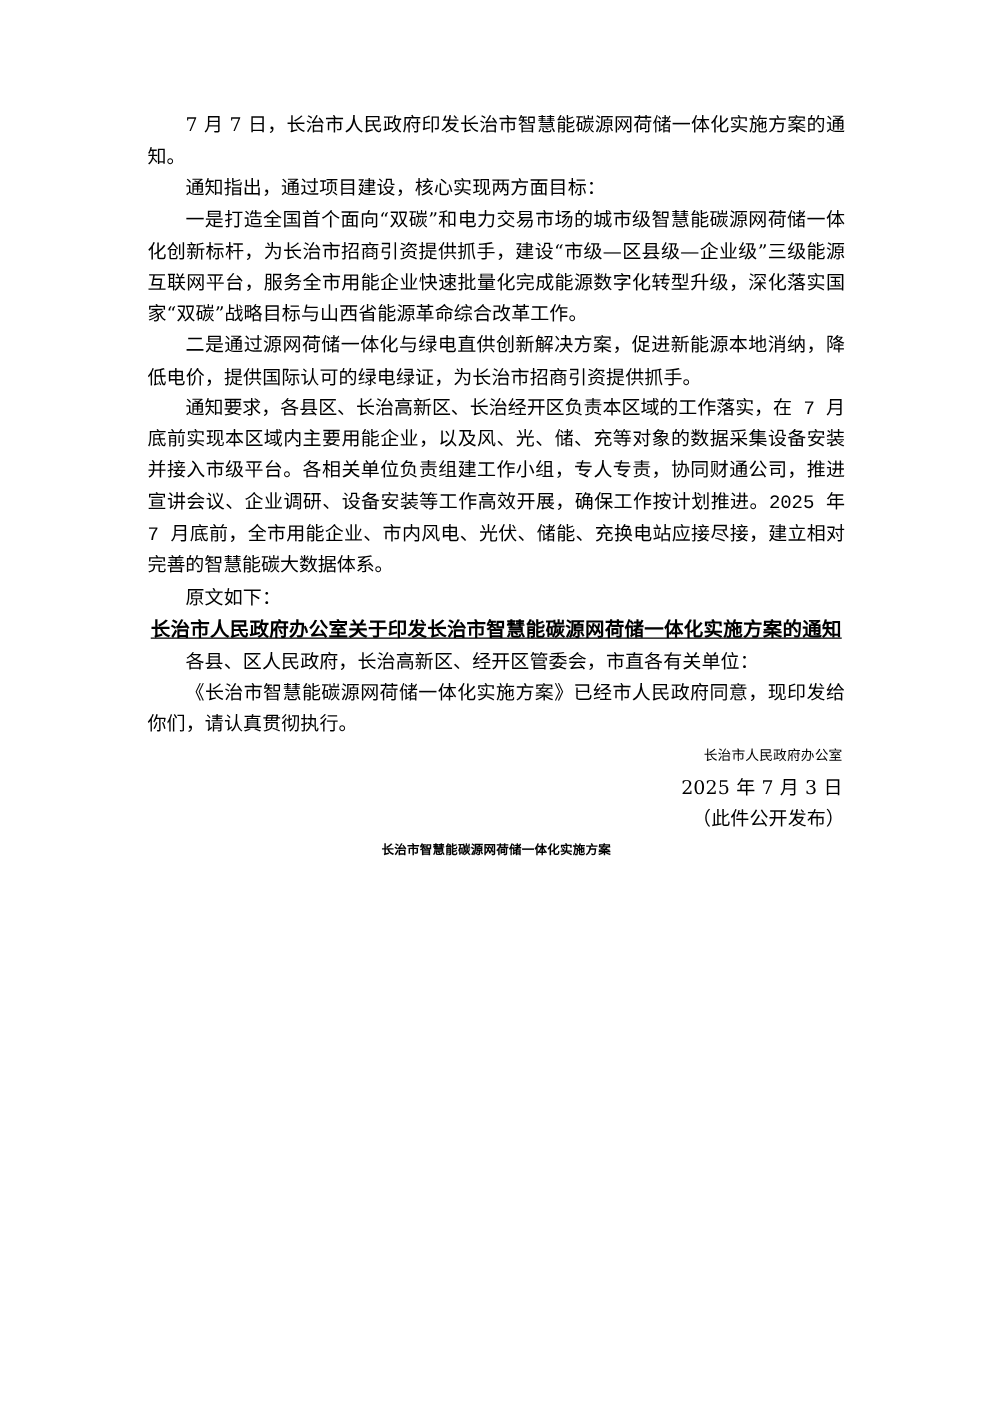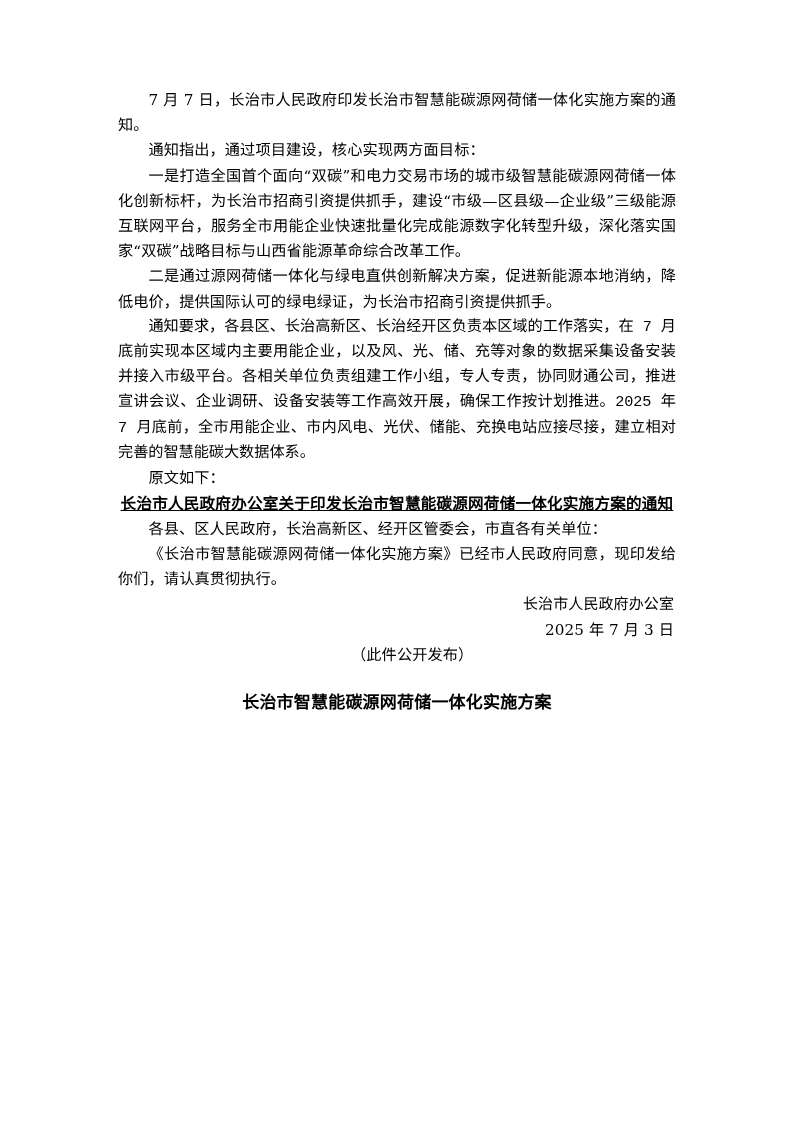--- a/index.html
+++ b/index.html
@@ -63,28 +63,27 @@
     text-indent: 0;
     font-size: 15.4px;
     line-height: 25px;
     letter-spacing: 0.2px;
   }
   h1.doc-title {
     font-size: 15.6px;
     line-height: 25.5px;
   }
   h2.doc-subtitle {
-    font-size: 17px;
-    margin-top: 22px;
+    font-size: 10px;
   }
 
   
   .sign-line {
     margin: 0;
-    font-size: 15px;
+    font-size: 11px;
     line-height: 25.2px;
     text-align: right;
     text-indent: 0;
     padding-right: 2px;
     letter-spacing: 0.1px;
   }
   .sign-date {
     margin: 0;
     font-size: 15.2px;
     line-height: 25.2px;
@@ -92,21 +91,21 @@
     text-indent: 0;
     padding-right: 2px;
     letter-spacing: 0.1px;
   }
 
   
   .note-line {
     margin: 0;
     font-size: 15.2px;
     line-height: 25.2px;
-    text-align: center;
+    text-align: right;
     text-indent: 2em;
     letter-spacing: 0.1px;
   }
 
   .lead-line {
     margin: 0;
     font-size: 15.2px;
     line-height: 25.2px;
     text-align: left;
     text-indent: 2em;

